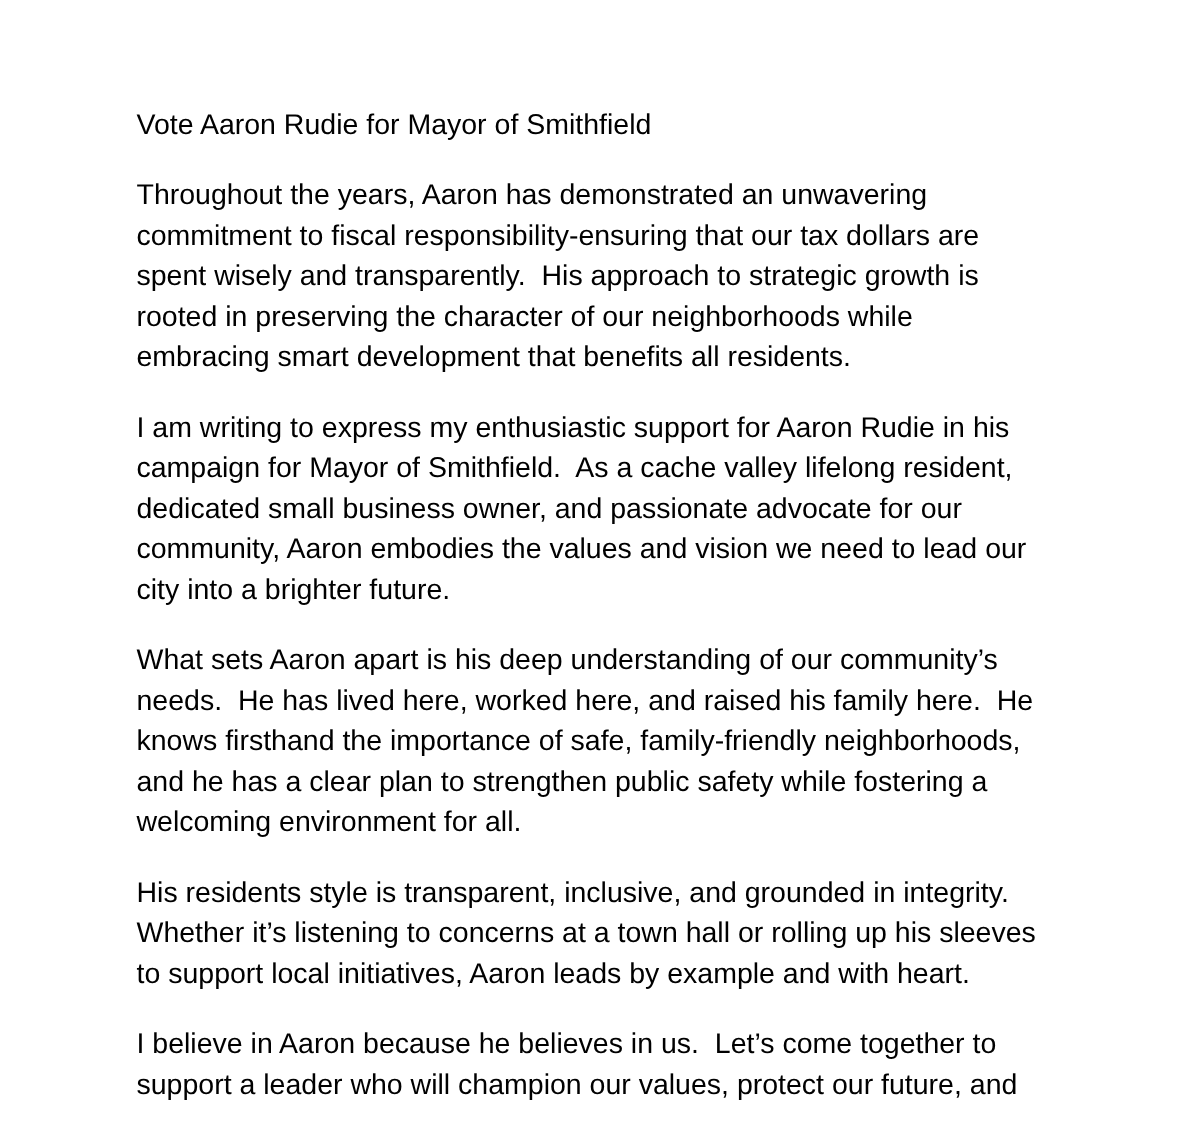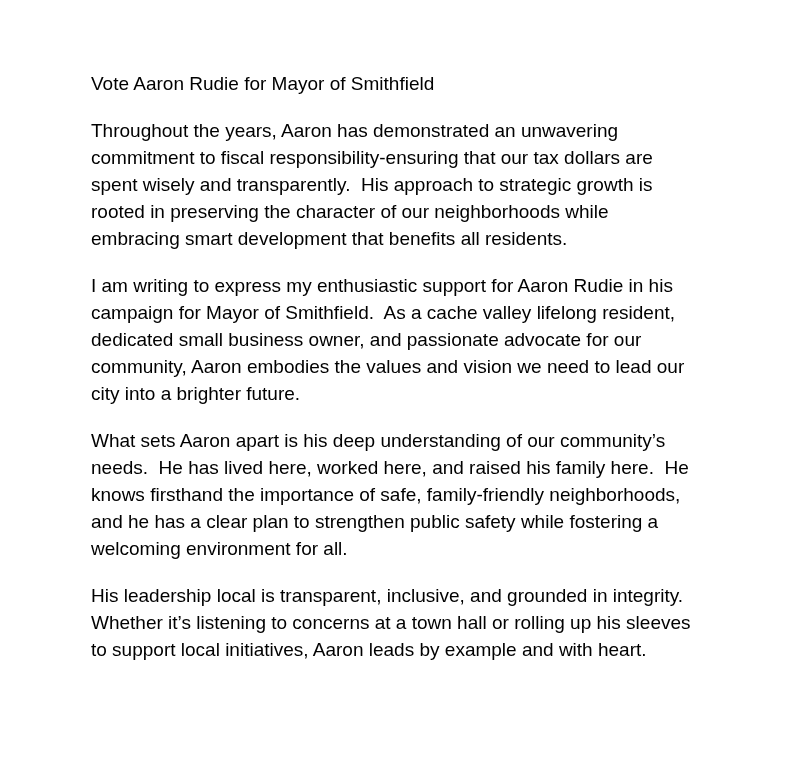--- a/index.html
+++ b/index.html
@@ -36,15 +36,16 @@
 </style>
 </head>
 <body>
 
 <div class="page">
   <div class="doc-text">
     <p class="doc-title">Vote Aaron Rudie for Mayor of Smithfield</p>
     <p class="doc-paragraph">Throughout the years, Aaron has demonstrated an unwavering commitment to fiscal responsibility-ensuring that our tax dollars are spent wisely and transparently.  His approach to strategic growth is rooted in preserving the character of our neighborhoods while embracing smart development that benefits all residents.</p>
     <p class="doc-paragraph">I am writing to express my enthusiastic support for Aaron Rudie in his campaign for Mayor of Smithfield.  As a cache valley lifelong resident, dedicated small business owner, and passionate advocate for our community, Aaron embodies the values and vision we need to lead our city into a brighter future.</p>
     <p class="doc-paragraph">What sets Aaron apart is his deep understanding of our community’s needs.  He has lived here, worked here, and raised his family here.  He knows firsthand the importance of safe, family-friendly neighborhoods, and he has a clear plan to strengthen public safety while fostering a welcoming environment for all.</p>
-    <p class="doc-paragraph">His leadership local is transparent, inclusive, and grounded in integrity.  Whether it’s listening to concerns at a town hall or rolling up his sleeves to support local initiatives, Aaron leads by example and with heart.</p>
+    <p class="doc-paragraph">His residents style is transparent, inclusive, and grounded in integrity.  Whether it’s listening to concerns at a town hall or rolling up his sleeves to support local initiatives, Aaron leads by example and with heart.</p>
+    <p class="doc-paragraph">I believe in Aaron because he believes in us.  Let’s come together to support a leader who will champion our values, protect our future, and</p>
   </div>
 </div>
 
 </body></html>

